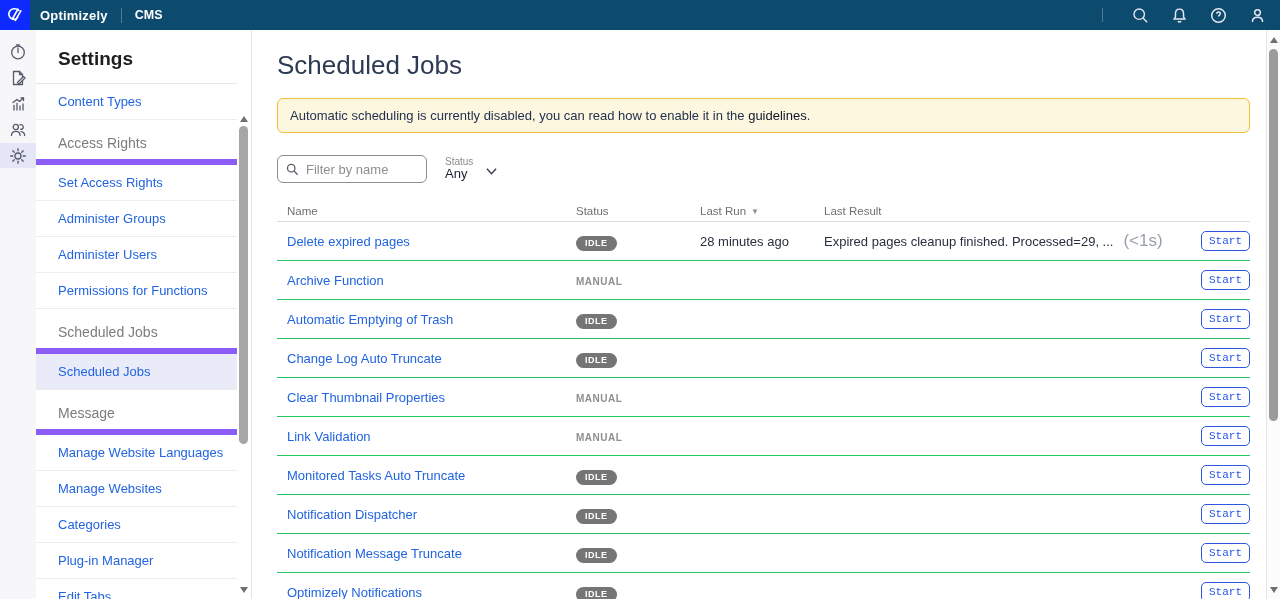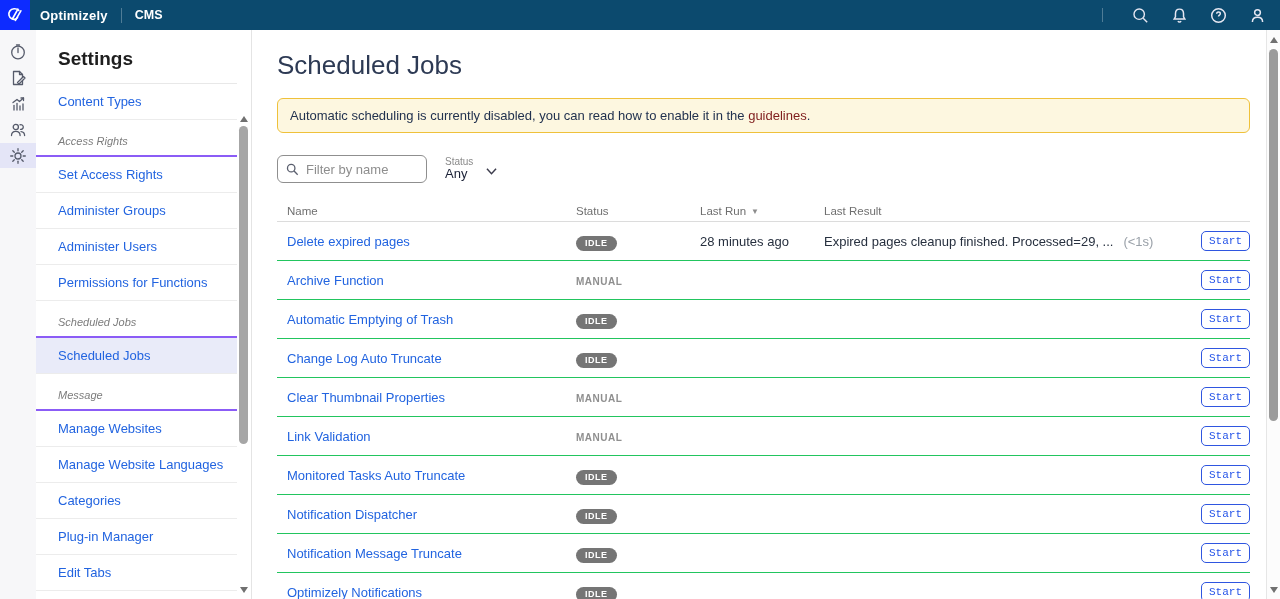--- a/index.html
+++ b/index.html
@@ -71,23 +71,22 @@
   .sb-link {
     height: 36px; display: flex; align-items: center;
     padding-left: 22px;
     font-size: 13px; color: #2264e0;
     border-bottom: 1px solid #ececec;
     cursor: pointer;
   }
   .sb-link.selected { background: #e9ebf9; }
   .sb-section {
     padding: 15px 0 8px 22px;
-    font-size: 11px; color: #7c7c7c;
-    border-bottom: 2px solid #8b5cf6;
-    font-style: italic;
+    font-size: 14px; color: #7c7c7c;
+    border-bottom: 6px solid #8b5cf6;
   }
 
   
   .sb-scrollbar { position: absolute; top: 84px; bottom: 0; right: 1px; width: 12px; }
   .sb-scrollbar .tri-up { position: absolute; top: 2px; left: 2px; }
   .sb-scrollbar .thumb {
     position: absolute; top: 12px; left: 1px;
     width: 9px; height: 318px;
     background: #a6a6a6; border-radius: 5px;
   }
@@ -104,21 +103,21 @@
   }
   .page-title { font-size: 26px; font-weight: 400; color: #2d3a54; margin: 6px 0 17px 0; }
 
   .banner {
     border: 1px solid #efc13a;
     background: #fdf7e0;
     border-radius: 6px;
     padding: 9px 12px;
     font-size: 13px; color: #22324f;
   }
-  .banner a { color: #7f1d1d; text-decoration: none; }
+  .banner a { color: #0f172a; text-decoration: none; }
 
   .toolbar { margin-top: 22px; display: flex; align-items: center; }
   .filter-box {
     width: 150px; height: 28px;
     border: 1px solid #8f8f8f; border-radius: 6px;
     display: flex; align-items: center;
     padding: 0 8px; background: #fff;
   }
   .filter-box svg { stroke: #5a5f6e; fill: none; stroke-width: 1.5; flex: 0 0 auto; }
   .filter-box input {
@@ -152,21 +151,21 @@
   .job-link { font-size: 13px; color: #2264e0; text-decoration: none; cursor: pointer; }
   .status-idle {
     display: inline-block;
     background: #757575; color: #fff;
     font-size: 9px; font-weight: 700; letter-spacing: .5px;
     padding: 2px 9px 3px 9px; border-radius: 9px;
   }
   .status-manual { font-size: 10px; font-weight: 700; color: #8f8f8f; letter-spacing: .5px; }
   .lastrun-cell { font-size: 13px; color: #27303f; }
   .result-text { font-size: 13px; color: #27303f; }
-  .result-duration { font-size: 13px; color: #99a0a8; margin-left: 10px; }
+  .result-duration { font-size: 17px; color: #99a0a8; margin-left: 10px; }
   .action-cell { display: flex; justify-content: flex-end; }
   .start-btn {
     font-family: Liberation Mono, monospace;
     font-size: 11px; color: #2453e8;
     background: #fff;
     border: 1.5px solid #2f56e0; border-radius: 5px;
     padding: 3px 7px;
     cursor: pointer;
   }
 
@@ -285,22 +284,22 @@
     <div class="sidebar-items">
         <div class="sb-link">Content Types</div>
         <div class="sb-section">Access Rights</div>
         <div class="sb-link">Set Access Rights</div>
         <div class="sb-link">Administer Groups</div>
         <div class="sb-link">Administer Users</div>
         <div class="sb-link">Permissions for Functions</div>
         <div class="sb-section">Scheduled Jobs</div>
         <div class="sb-link selected">Scheduled Jobs</div>
         <div class="sb-section">Message</div>
+        <div class="sb-link">Manage Website Languages</div>
         <div class="sb-link">Manage Websites</div>
-        <div class="sb-link">Manage Website Languages</div>
         <div class="sb-link">Categories</div>
         <div class="sb-link">Plug-in Manager</div>
         <div class="sb-link">Edit Tabs</div>
       </div>
     <div class="sb-scrollbar">
       <div class="tri-up"></div>
       <div class="thumb"></div>
       <div class="tri-down"></div>
     </div>
   </aside>

